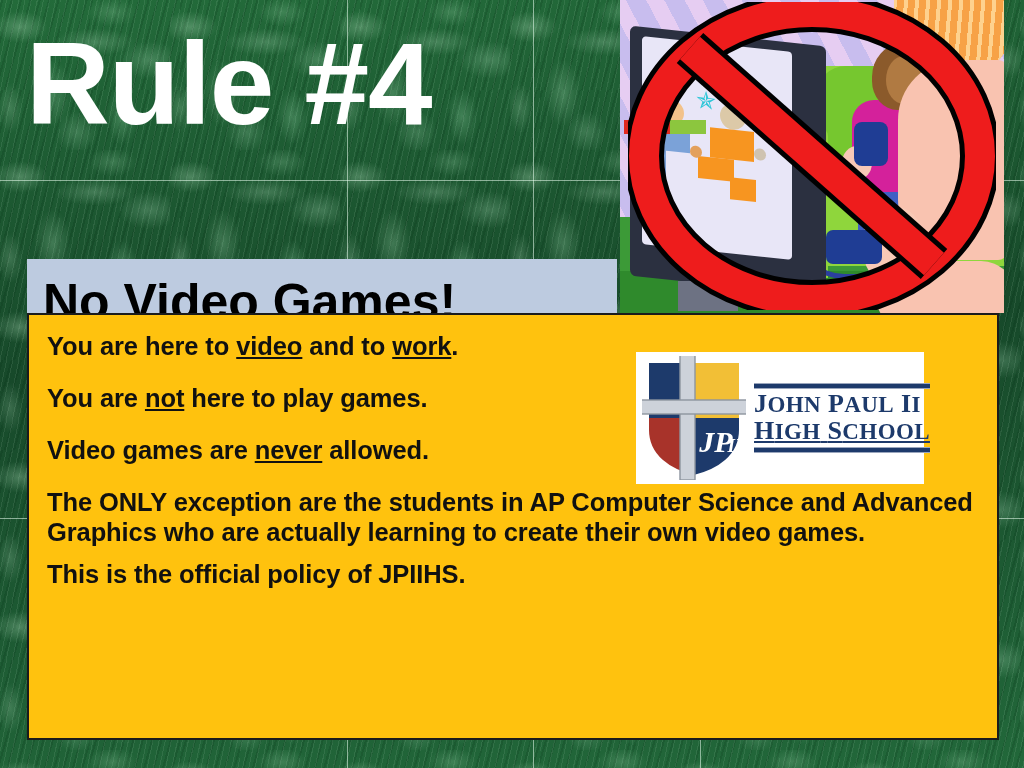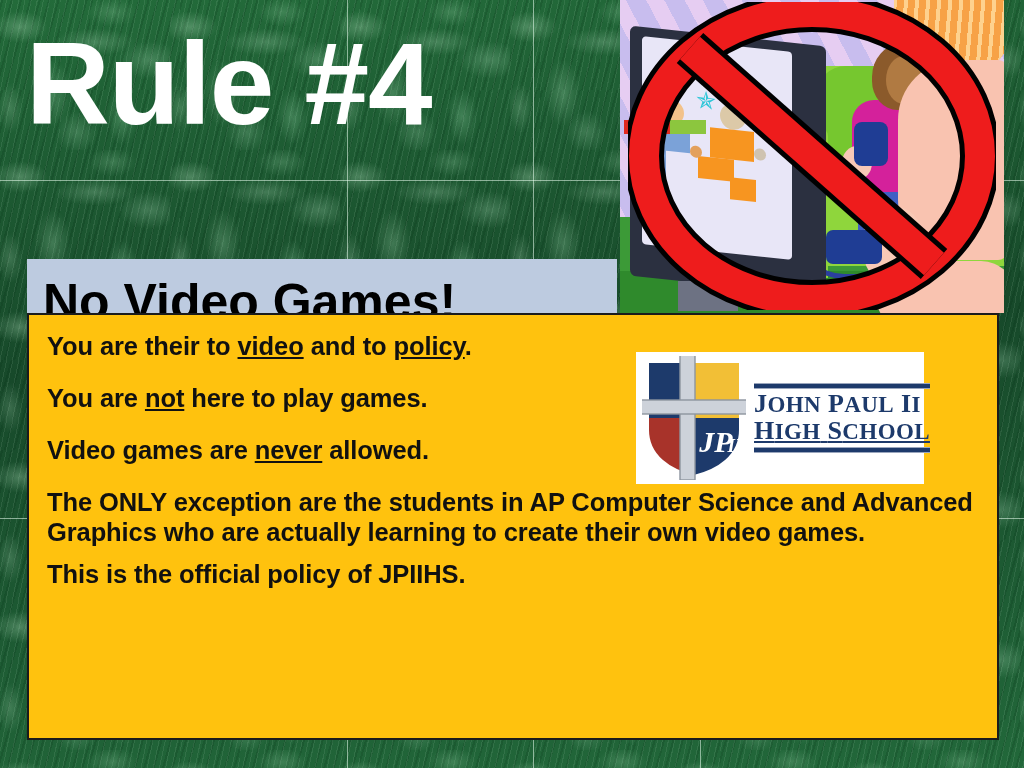--- a/index.html
+++ b/index.html
@@ -340,21 +340,21 @@
       <line x1="62" y1="46" x2="306" y2="262" stroke="#000000" stroke-width="40" stroke-linecap="butt"></line>
       <line x1="62" y1="46" x2="306" y2="262" stroke="#ee1c1c" stroke-width="30" stroke-linecap="butt"></line>
     </svg>
   </div>
 
   <div class="heading-bar">
     <div class="heading-text">No Video Games!</div>
   </div>
 
   <div class="body-box">
-    <p class="narrow"><span>You are their to </span><u>video</u><span> and to </span><u>policy</u><span>.</span></p>
+    <p class="narrow"><span>You are here to </span><u>video</u><span> and to </span><u>work</u><span>.</span></p>
     <p class="narrow"><span>You are </span><u>not</u><span> here to play games.</span></p>
     <p class="narrow"><span>Video games are </span><u>never</u><span> allowed.</span></p>
     <p class="para-long"><span>The ONLY exception are the students in AP Computer Science and Advanced Graphics who are actually learning to create their own video games.</span></p>
     <p><span>This is the official policy of JPIIHS.</span></p>
   </div>
 
   <div class="logo">
     <div class="logo-shield-wrap">
       <svg width="104" height="124" viewBox="0 0 104 124">
         <defs>

